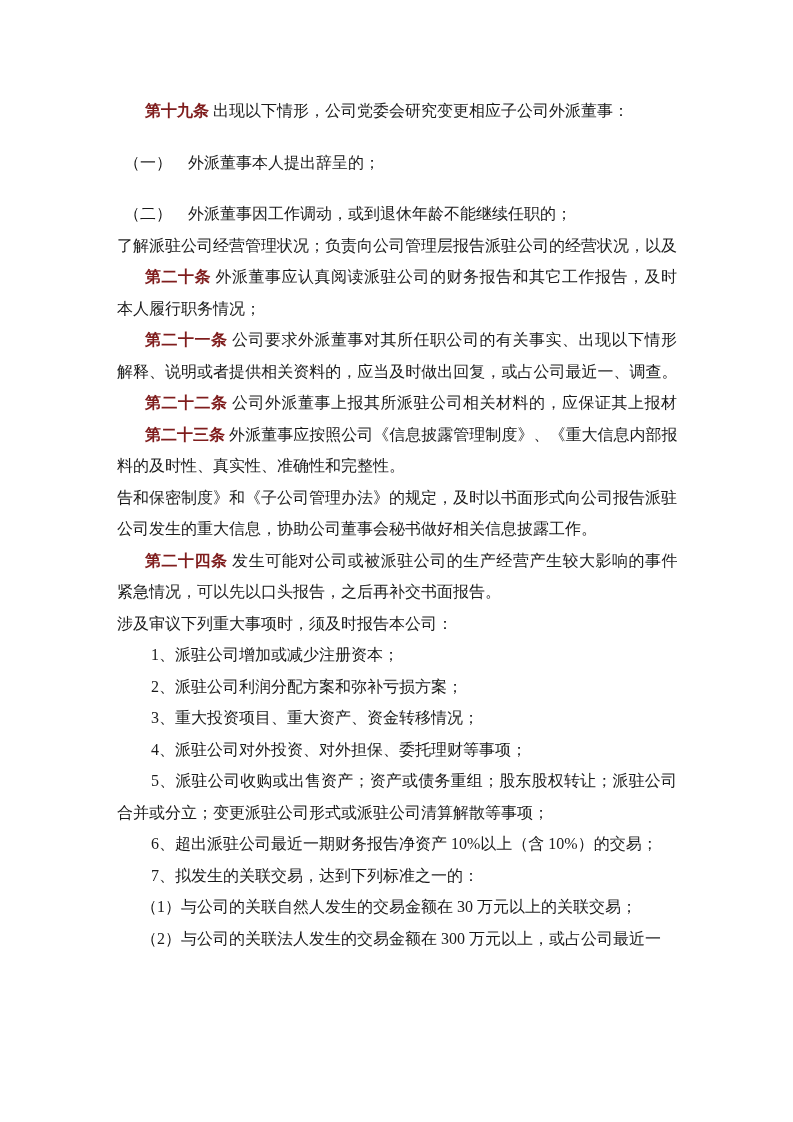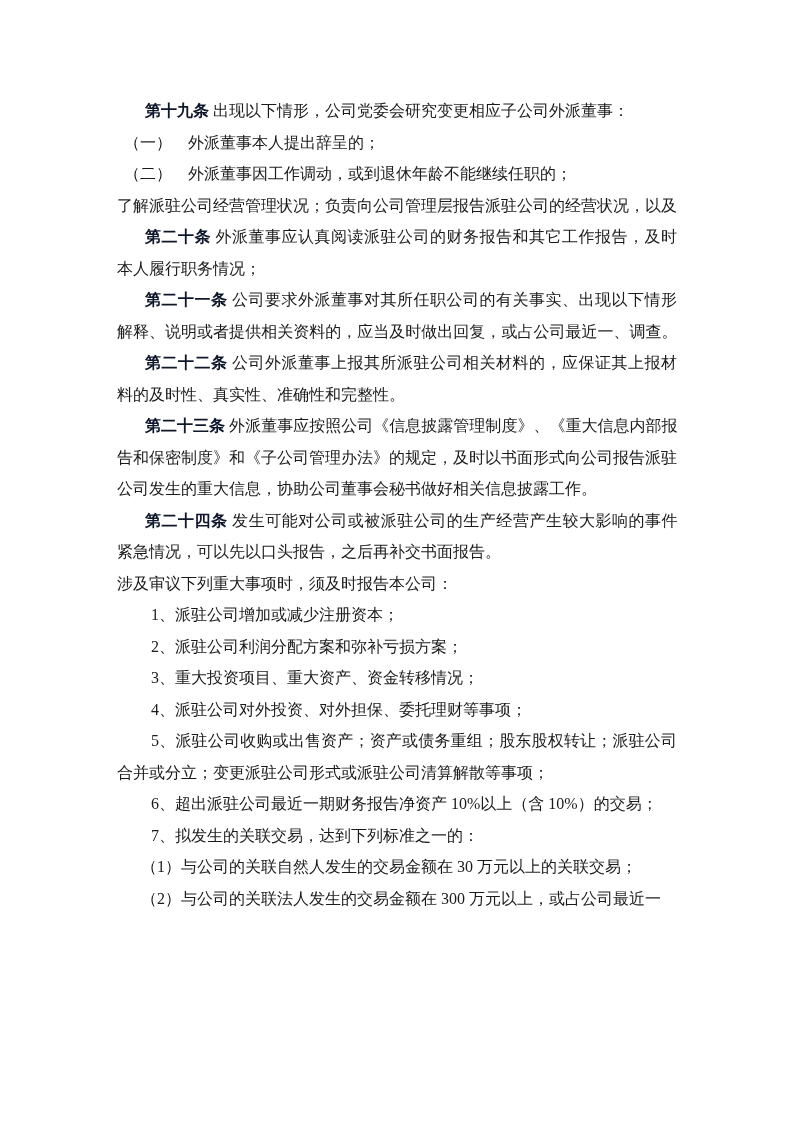--- a/index.html
+++ b/index.html
@@ -24,26 +24,26 @@
     height: 31.5px;
     white-space: nowrap;
     text-align: left;
   }
   .fill {
     text-align: justify;
     text-align-last: justify;
   }
   .tight { letter-spacing: -0.55px; }
   .ind-article { text-indent: 28px; }
-  .ind-cnparen { text-indent: 7px; }
+  .ind-cnparen { text-indent: 7px; margin-top: 20px; }
   .ind-num { text-indent: 34px; }
   .ind-dparen { text-indent: 24px; }
   .lead {
     font-weight: 700;
-    color: #0f172a;
+    color: #7f1d1d;
   }
 </style>
 </head>
 <body>
 
 <div class="page">
   <div class="content">
 
     <div class="line ind-article"><b class="lead">第十九条</b><span> 出现以下情形，公司党委会研究变更相应子公司外派董事：</span></div>
 
@@ -57,23 +57,23 @@
     <div class="line ind-article fill"><b class="lead">第二十条</b><span> 外派董事应认真阅读派驻公司的财务报告和其它工作报告，及时</span></div>
 
     <div class="line"><span>本人履行职务情况；</span></div>
 
     <div class="line ind-article fill"><b class="lead">第二十一条</b><span> 公司要求外派董事对其所任职公司的有关事实、出现以下情形</span></div>
 
     <div class="line fill tight"><span>解释、说明或者提供相关资料的，应当及时做出回复，或占公司最近一、调查。</span></div>
 
     <div class="line ind-article fill"><b class="lead">第二十二条</b><span> 公司外派董事上报其所派驻公司相关材料的，应保证其上报材</span></div>
 
+    <div class="line ind-article fill tight"><b class="lead">第二十三条</b><span> 外派董事应按照公司《信息披露管理制度》、《重大信息内部报</span></div>
+
     <div class="line"><span>料的及时性、真实性、准确性和完整性。</span></div>
-
-    <div class="line ind-article fill tight"><b class="lead">第二十三条</b><span> 外派董事应按照公司《信息披露管理制度》、《重大信息内部报</span></div>
 
     <div class="line fill"><span>告和保密制度》和《子公司管理办法》的规定，及时以书面形式向公司报告派驻</span></div>
 
     <div class="line"><span>公司发生的重大信息，协助公司董事会秘书做好相关信息披露工作。</span></div>
 
     <div class="line ind-article fill tight"><b class="lead">第二十四条</b><span> 发生可能对公司或被派驻公司的生产经营产生较大影响的事件</span></div>
 
 
     <div class="line"><span>紧急情况，可以先以口头报告，之后再补交书面报告。</span></div>
 

